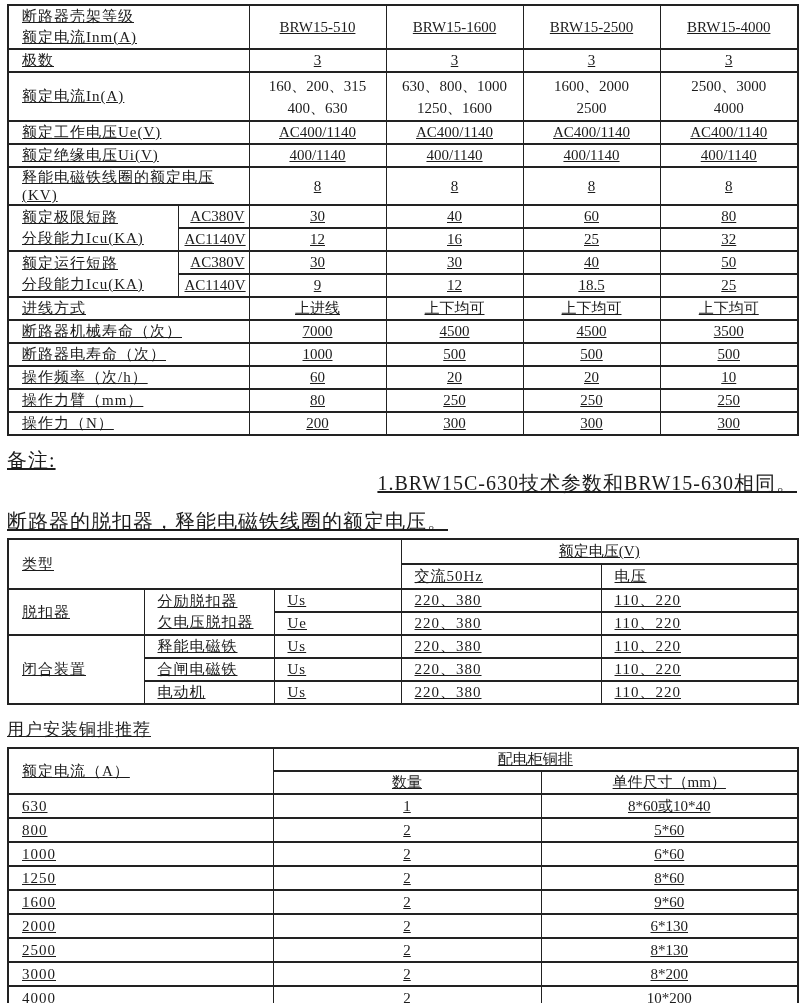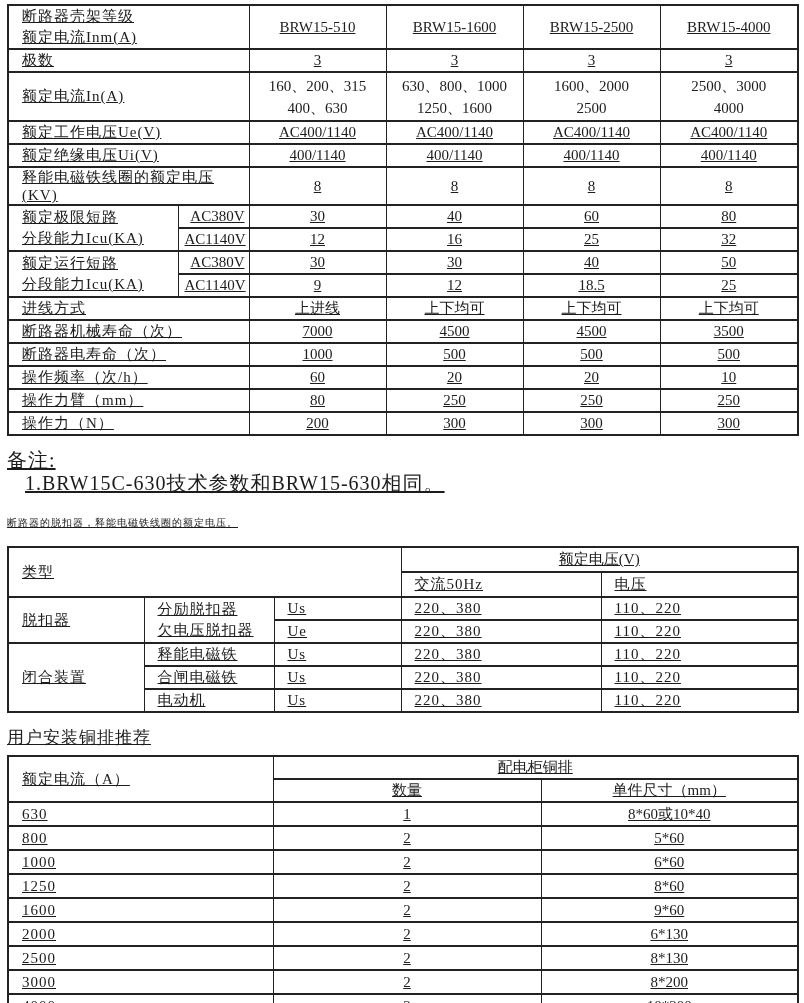--- a/index.html
+++ b/index.html
@@ -8,22 +8,22 @@
   table{border-collapse:collapse;table-layout:fixed;width:790px;border:2px solid #222;}
   td{border:1px solid #222;border-top-width:2px;border-bottom-width:2px;padding:0 4px;
      font-size:15px;vertical-align:middle;overflow:hidden;}
   .lbl{text-align:left;padding-left:13px;letter-spacing:1px;}
   .sub{text-align:right;padding-left:6px;letter-spacing:0;}
   .ctr{text-align:center;}
   .pre{white-space:pre-line;line-height:21px;}
   .valblk{display:inline-block;text-align:center;white-space:pre-line;line-height:22px;}
   .h41{height:41px;} .h23{height:23px;} .h49{height:49px;} .h25{height:25px;} .h24{height:24px;border-radius:6px;}
   .notes{margin-top:13px;font-size:20px;letter-spacing:1px;line-height:23px;}
-  .notes .note-item{padding-left:18px;}
-  .para{margin-top:21px;font-size:10px;letter-spacing:1px;height:22px;}
+  .notes .note-item{padding-left:18px;text-align:right;}
+  .para{margin-top:13px;font-size:20px;letter-spacing:1px;height:22px;}
   .t2{margin-top:8px;}
   .sec3-title{margin-top:13px;font-size:17px;letter-spacing:1px;height:22px;}
   .t3{margin-top:7px;}
 </style>
 </head>
 <body>
 
 <div class="page">
 
   <table class="t1">

